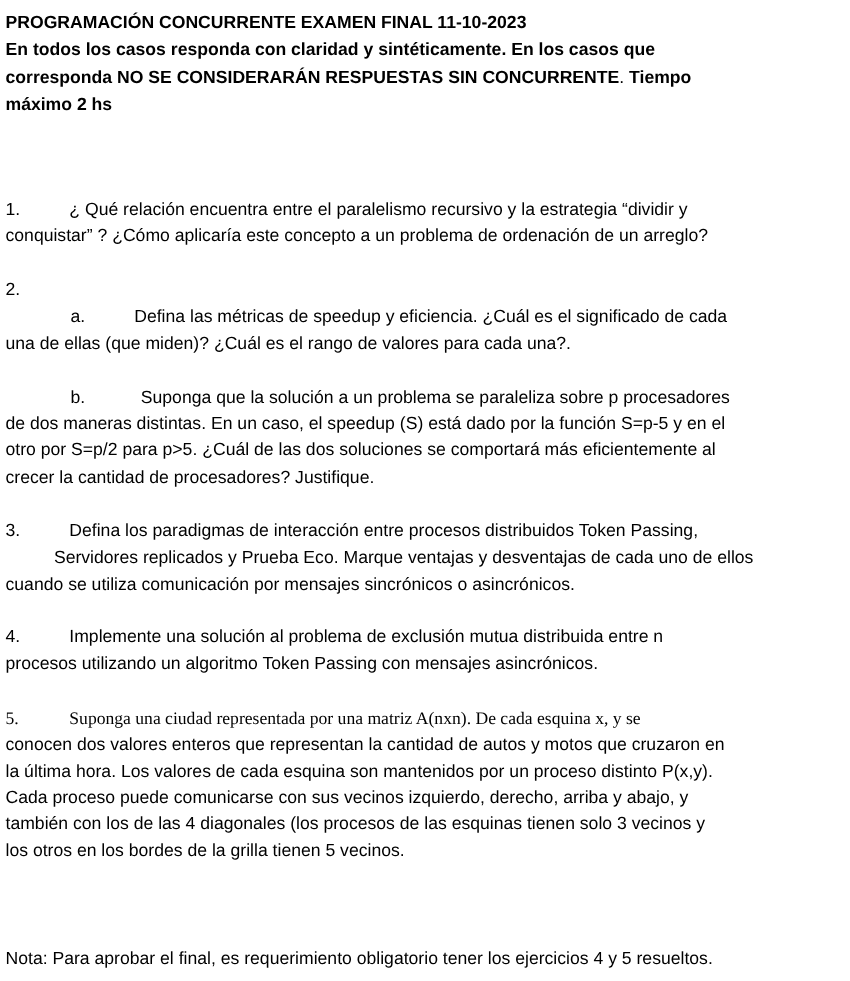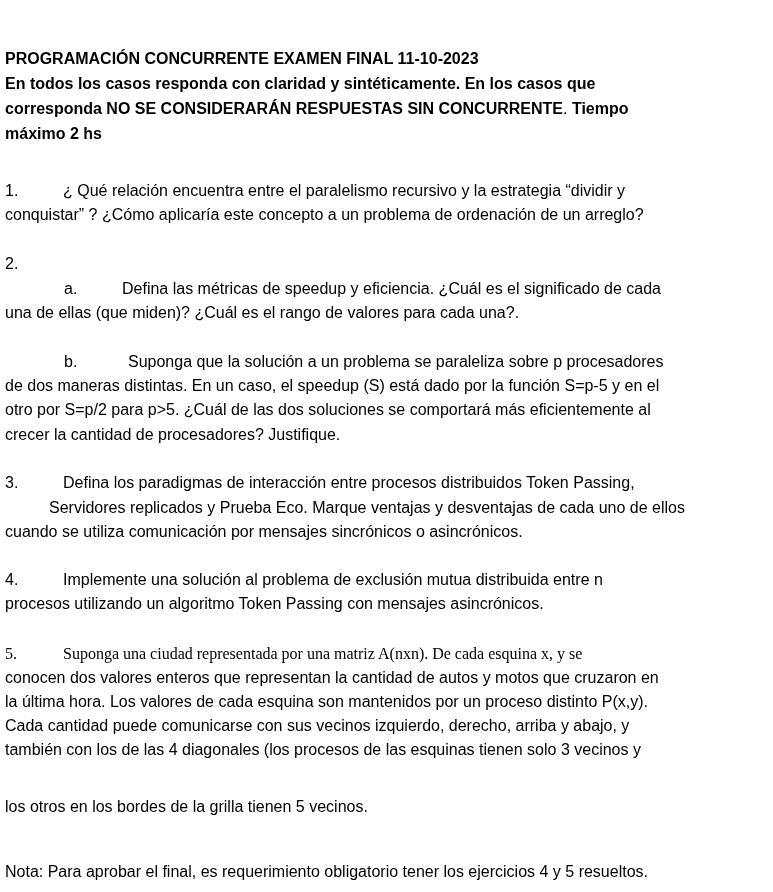--- a/index.html
+++ b/index.html
@@ -2,21 +2,21 @@
 <html><head>
 <meta charset="utf-8">
 <style>
   html, body { margin: 0; padding: 0; background: #ffffff; }
   body {
     width: 773px; height: 892px; position: relative; overflow: hidden;
     font-family: "Liberation Sans", sans-serif; color: #000;
     font-size: 16px;
   }
   .line { position: absolute; left: 5px; white-space: nowrap; line-height: 24px; }
-  .bold { font-weight: bold; margin-top: 38px; }
+  .bold { font-weight: bold; }
   .num { display: inline-block; width: 58px; }
   .sub { display: inline-block; width: 58px; }
   .indent { left: 64px; }
 </style>
 </head>
 <body>
 
 <div class="line bold" style="top:9px;">PROGRAMACIÓN CONCURRENTE EXAMEN FINAL 11-10-2023</div>
 <div class="line bold" style="top:34px;">En todos los casos responda con claridad y sintéticamente. En los casos que</div>
 <div class="line bold" style="top:59px;"><span>corresponda </span><span>NO SE CONSIDERARÁN RESPUESTAS SIN CONCURRENTE</span><span style="font-weight:normal;">.</span><span> Tiempo</span></div>
@@ -37,17 +37,17 @@
 <div class="line" style="top:471px;"><span class="num">3.</span><span>Defina los paradigmas de interacción entre procesos distribuidos Token Passing,</span></div>
 <div class="line" style="top:496px;margin-left:44px;">Servidores replicados y Prueba Eco. Marque ventajas y desventajas de cada uno de ellos</div>
 <div class="line" style="top:520px;">cuando se utiliza comunicación por mensajes sincrónicos o asincrónicos.</div>
 
 <div class="line" style="top:568px;"><span class="num">4.</span><span>Implemente una solución al problema de exclusión mutua distribuida entre n</span></div>
 <div class="line" style="top:592px;">procesos utilizando un algoritmo Token Passing con mensajes asincrónicos.</div>
 
 <div class="line" style="top:642px;font-family:Liberation Serif, serif;"><span class="num">5.</span><span>Suponga una ciudad representada por una matriz A(nxn). De cada esquina x, y se</span></div>
 <div class="line" style="top:666px;">conocen dos valores enteros que representan la cantidad de autos y motos que cruzaron en</div>
 <div class="line" style="top:690px;">la última hora. Los valores de cada esquina son mantenidos por un proceso distinto P(x,y).</div>
-<div class="line" style="top:714px;">Cada cantidad puede comunicarse con sus vecinos izquierdo, derecho, arriba y abajo, y</div>
+<div class="line" style="top:714px;">Cada proceso puede comunicarse con sus vecinos izquierdo, derecho, arriba y abajo, y</div>
 <div class="line" style="top:738px;">también con los de las 4 diagonales (los procesos de las esquinas tienen solo 3 vecinos y</div>
-<div class="line" style="top:762px;margin-top:33px;">los otros en los bordes de la grilla tienen 5 vecinos.</div>
+<div class="line" style="top:762px;">los otros en los bordes de la grilla tienen 5 vecinos.</div>
 
 <div class="line" style="top:860px;">Nota: Para aprobar el final, es requerimiento obligatorio tener los ejercicios 4 y 5 resueltos.</div>
 
 </body></html>

